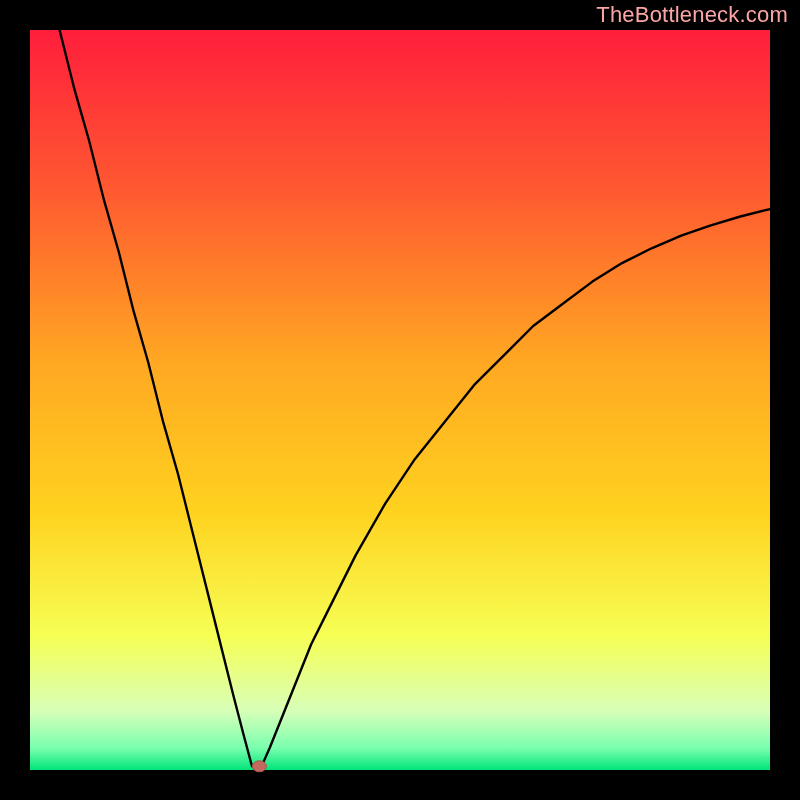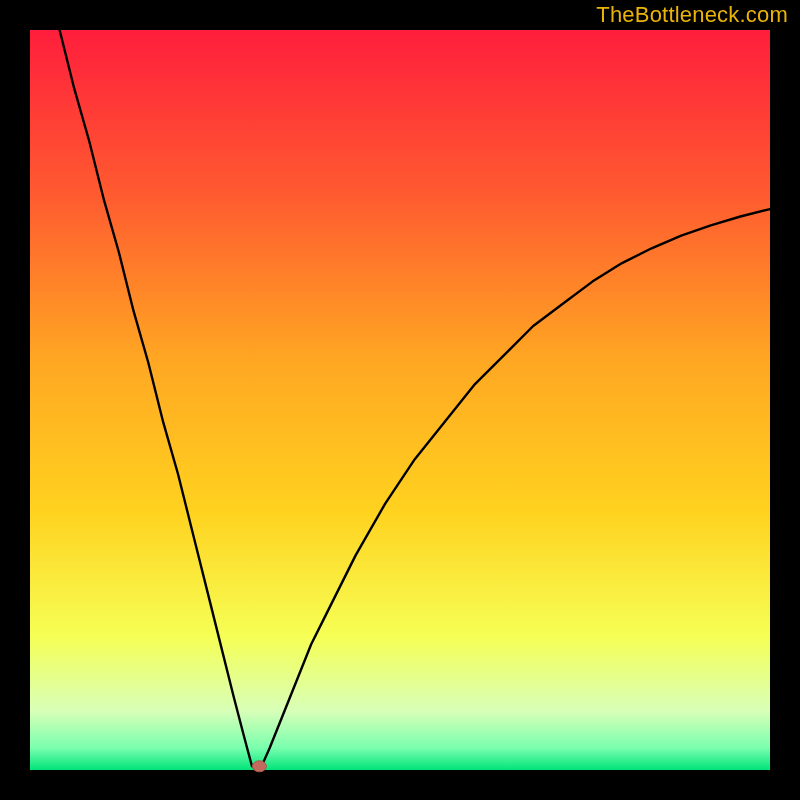--- a/index.html
+++ b/index.html
@@ -16,21 +16,21 @@
     top: 0;
     left: 0;
     width: 800px;
     height: 800px;
     background: #000;
   }
   .attribution {
     position: absolute;
     top: 2px;
     right: 12px;
-    color: #eab308;
+    color: #fca5a5;
     font-size: 22px;
     letter-spacing: 0.2px;
     font-weight: 500;
   }
   svg {
     position: absolute;
     top: 0;
     left: 0;
   }
 </style>

